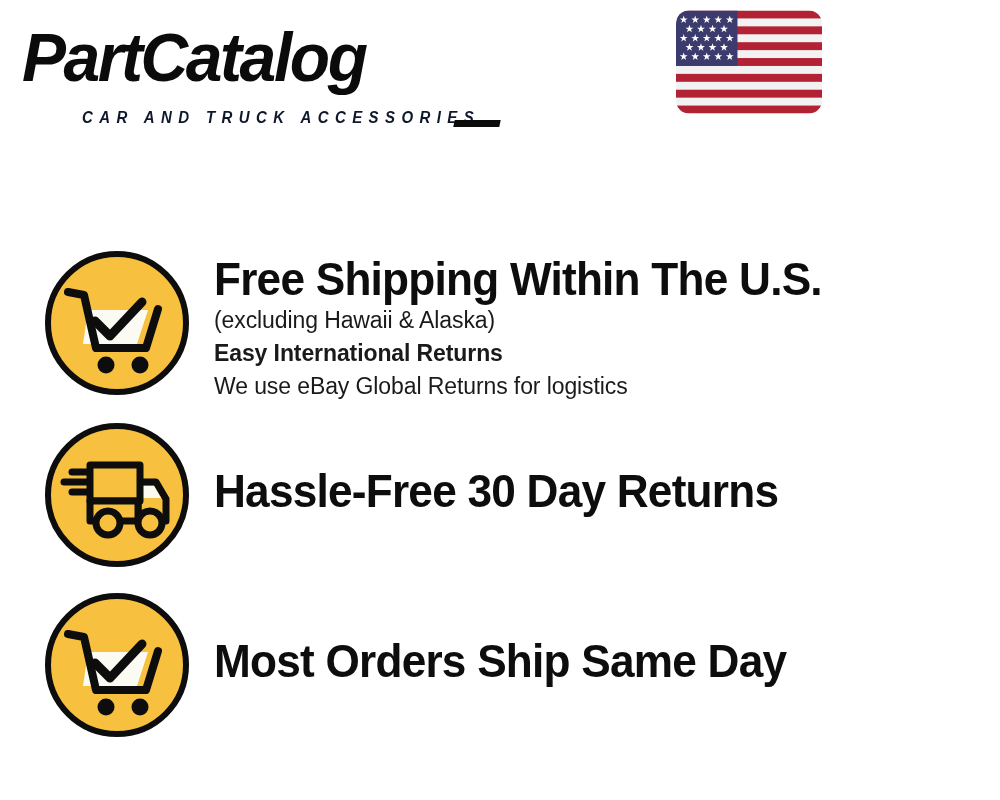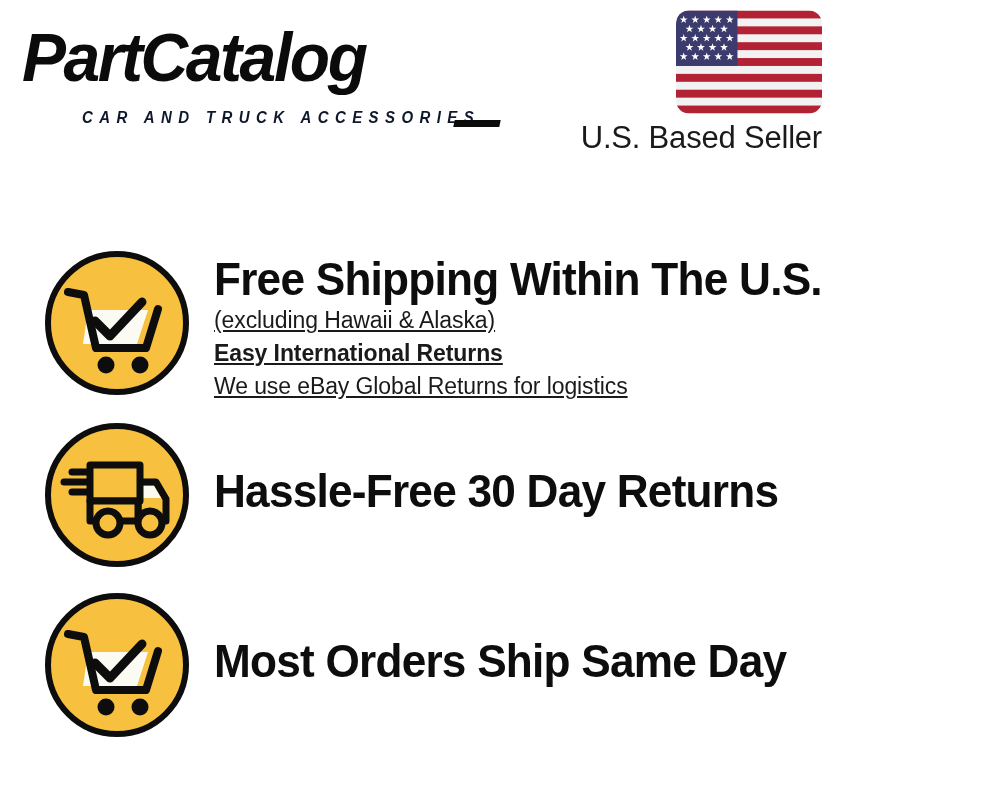--- a/index.html
+++ b/index.html
@@ -131,21 +131,20 @@
     transform-origin: left center;
   }
   .feature-sub {
     font-family: "Liberation Sans", sans-serif;
     font-weight: normal;
     font-size: 23px;
     line-height: 33px;
     letter-spacing: -0.1px;
     color: #1a1a1a;
     white-space: nowrap;
-    text-decoration: underline;
   }
   .feature-sub.strong {
     font-weight: bold;
   }
 
   #row-free-shipping { top: 16px; }
   #row-free-shipping .feature-text { top: 6px; }
   #row-returns { top: 188px; }
   #row-returns .feature-text { top: 46px; }
   #row-same-day { top: 358px; }
@@ -209,21 +208,20 @@
           <use href="#starShape" x="62.5" y="48"></use>
 
           <use href="#starShape" x="10" y="60"></use>
           <use href="#starShape" x="25" y="60"></use>
           <use href="#starShape" x="40" y="60"></use>
           <use href="#starShape" x="55" y="60"></use>
           <use href="#starShape" x="70" y="60"></use>
         </g>
       </g>
     </svg>
-    <span id="seller-label">U.S. Based Seller</span>
   </div>
 
 </div>
 
 <div id="features">
 
   <div class="feature-row" id="row-free-shipping">
     <svg class="feature-icon" viewBox="0 0 150 150">
       <circle cx="75" cy="75" r="69" fill="#F7C13F" stroke="#0d0d0d" stroke-width="6"></circle>
       <path d="M41 96 L95 96 L106 62 L46 62 Z" fill="#FBFBF4"></path>

